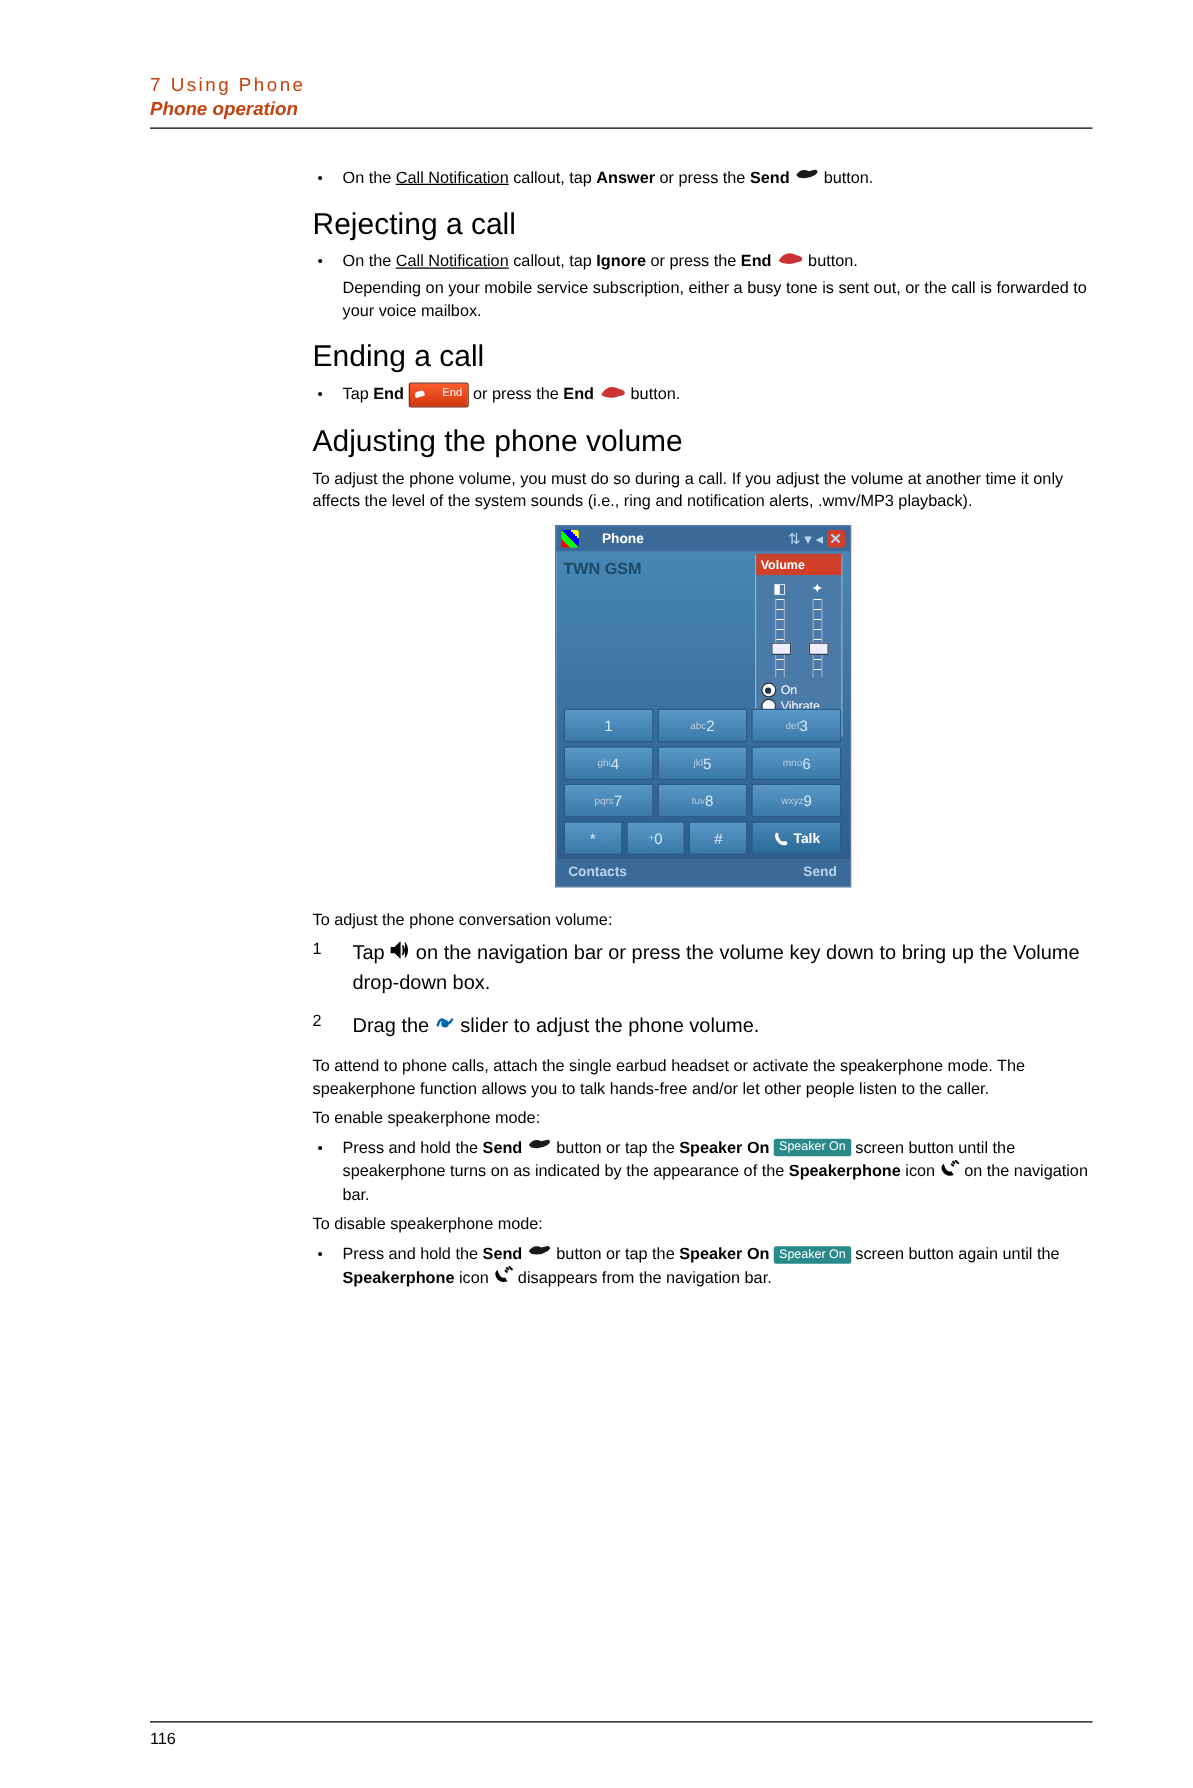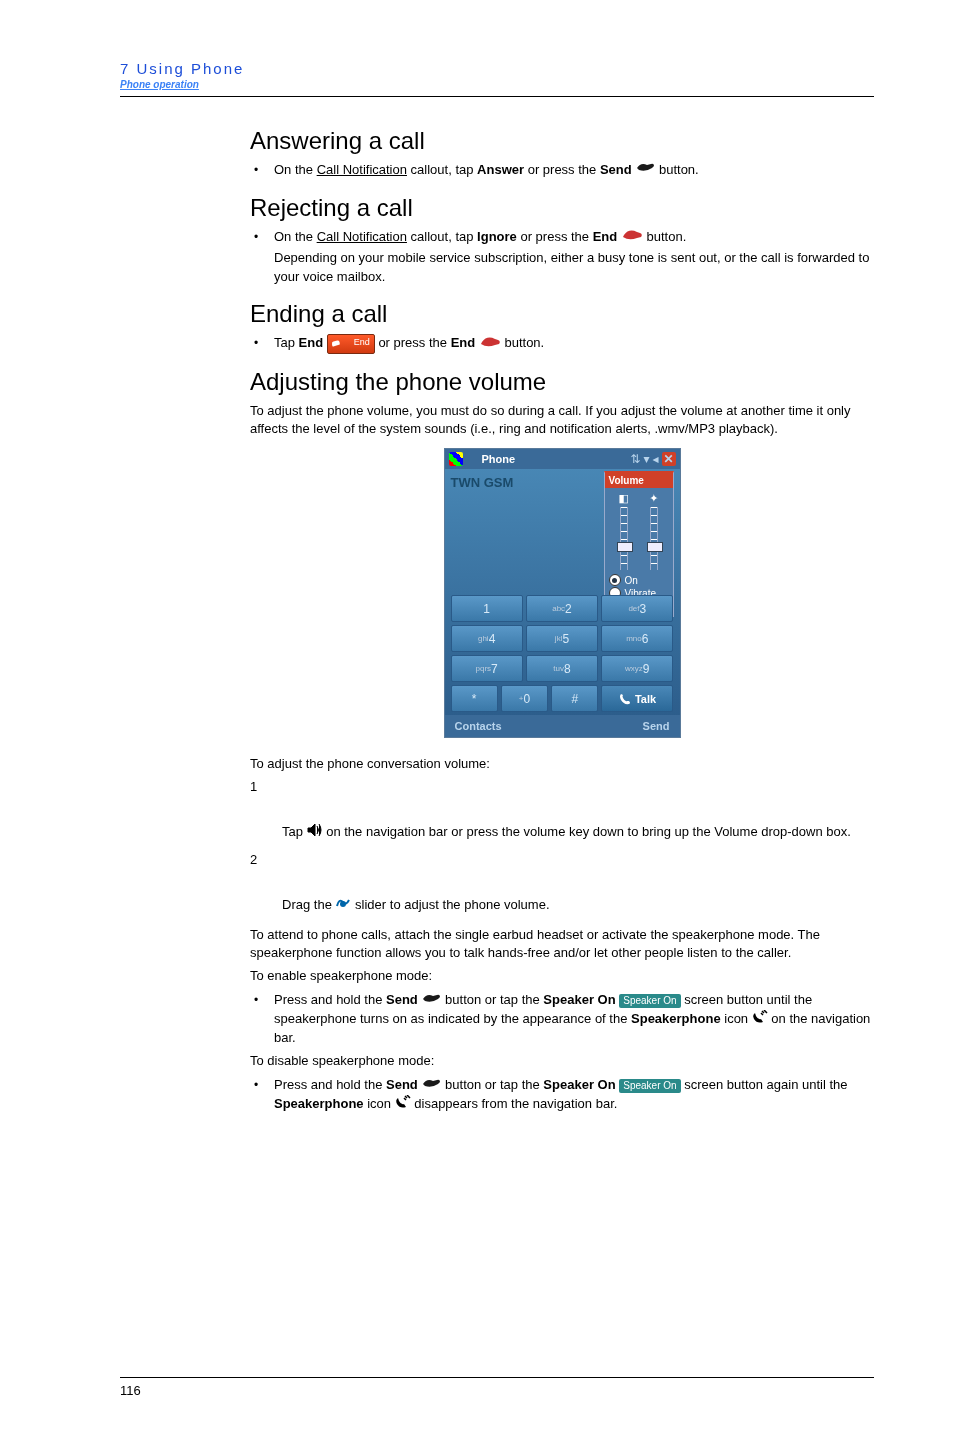--- a/index.html
+++ b/index.html
@@ -16,29 +16,28 @@
     padding: 60px 80px 40px 120px;
     box-sizing: border-box;
     position: relative;
   }
   .header-block {
     margin-bottom: 6px;
   }
   .chapter-line {
     font-size: 15px;
     letter-spacing: 2px;
-    color: #1d4ed8;
+    color: #c2410c;
     margin-bottom: 2px;
   }
   .section-line {
-    font-size: 10px;
+    font-size: 15px;
     font-style: italic;
     font-weight: bold;
-    color: #3b82f6;
-    text-decoration: underline;
+    color: #c2410c;
   }
   .hr {
     border: none;
     border-top: 1.5px solid #000;
     margin: 4px 0 30px 0;
   }
   .content {
     margin-left: 130px;
   }
   .h2 {
@@ -72,24 +71,23 @@
     display: flex;
     margin-left: 0;
     margin-bottom: 10px;
   }
   .num-cell {
     width: 32px;
     flex-shrink: 0;
     font-size: 13px;
   }
   .num-text {
-    font-size: 13px;
+    font-size: 16px;
     line-height: 1.5;
     flex: 1;
-    margin-top: 43px;
   }
   .underline {
     text-decoration: underline;
   }
   .bold {
     font-weight: bold;
   }
   .inline-icon {
     display: inline-block;
     vertical-align: middle;
@@ -304,21 +302,20 @@
 
 <div class="page">
   <div class="header-block">
     <div class="chapter-line">7 Using Phone</div>
     <div class="section-line">Phone operation</div>
   </div>
   <hr class="hr">
 
   <div class="content">
 
-    <div class="h2">Answering a call</div>
     <div class="bullet-row">
       <div class="bullet-dot">•</div>
       <div class="bullet-text">
         <span>On the </span><span class="underline">Call Notification</span><span> callout, tap </span><span class="bold">Answer</span><span> or press the </span><span class="bold">Send</span>
         <span class="inline-icon"><svg width="20" height="12" viewBox="0 0 20 12">
               <path d="M2 6 Q6 0 12 3 L16 2 Q19 1 19 4 L17 6 Q11 10 4 8 Z" fill="#1a1a1a"></path>
             </svg></span><span> button.</span>
       </div>
     </div>
 

